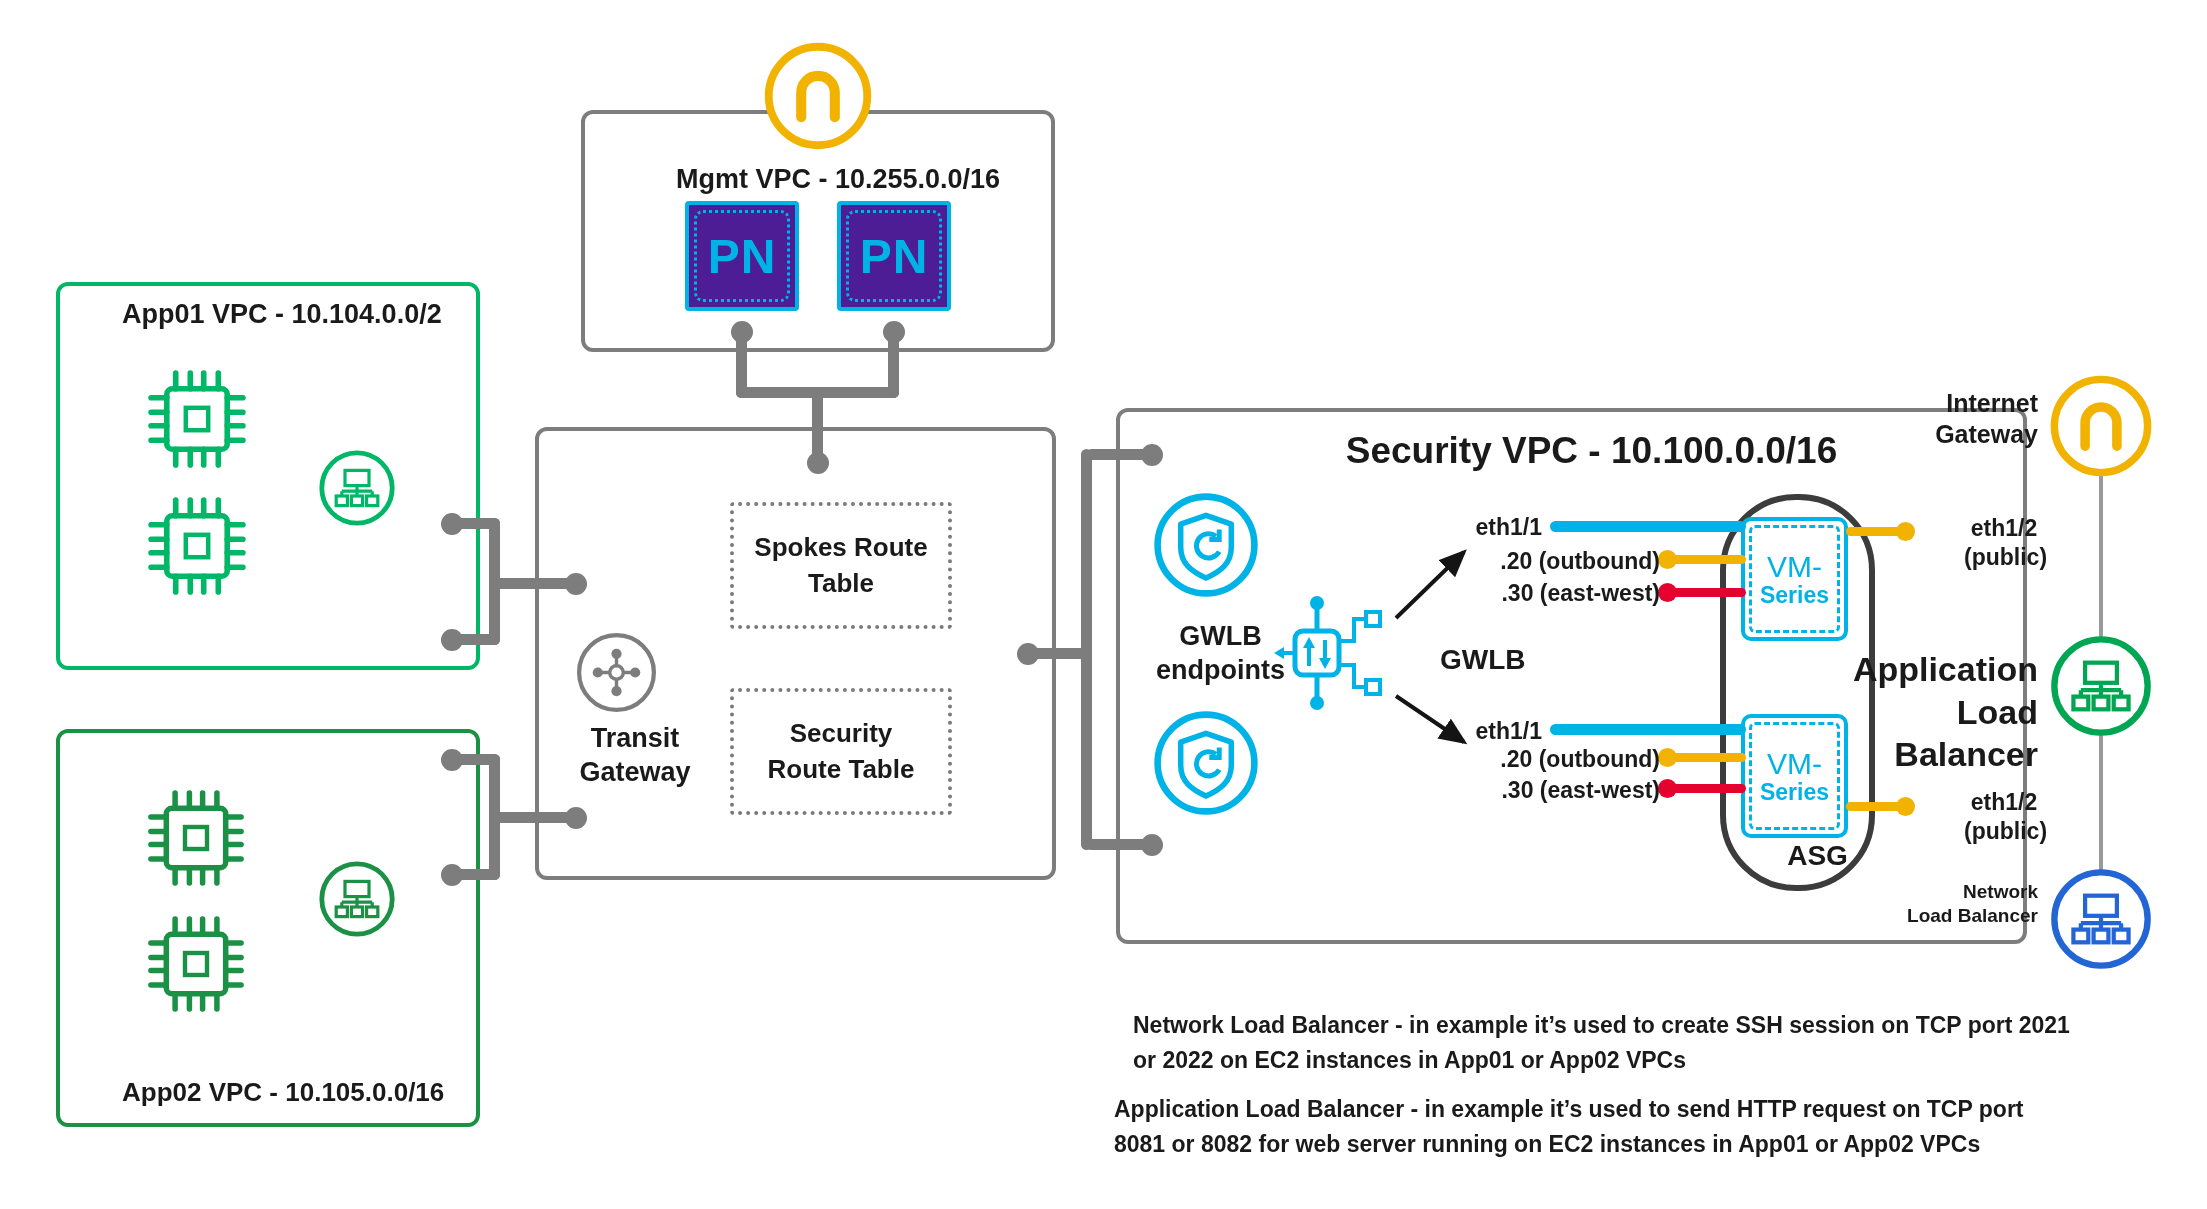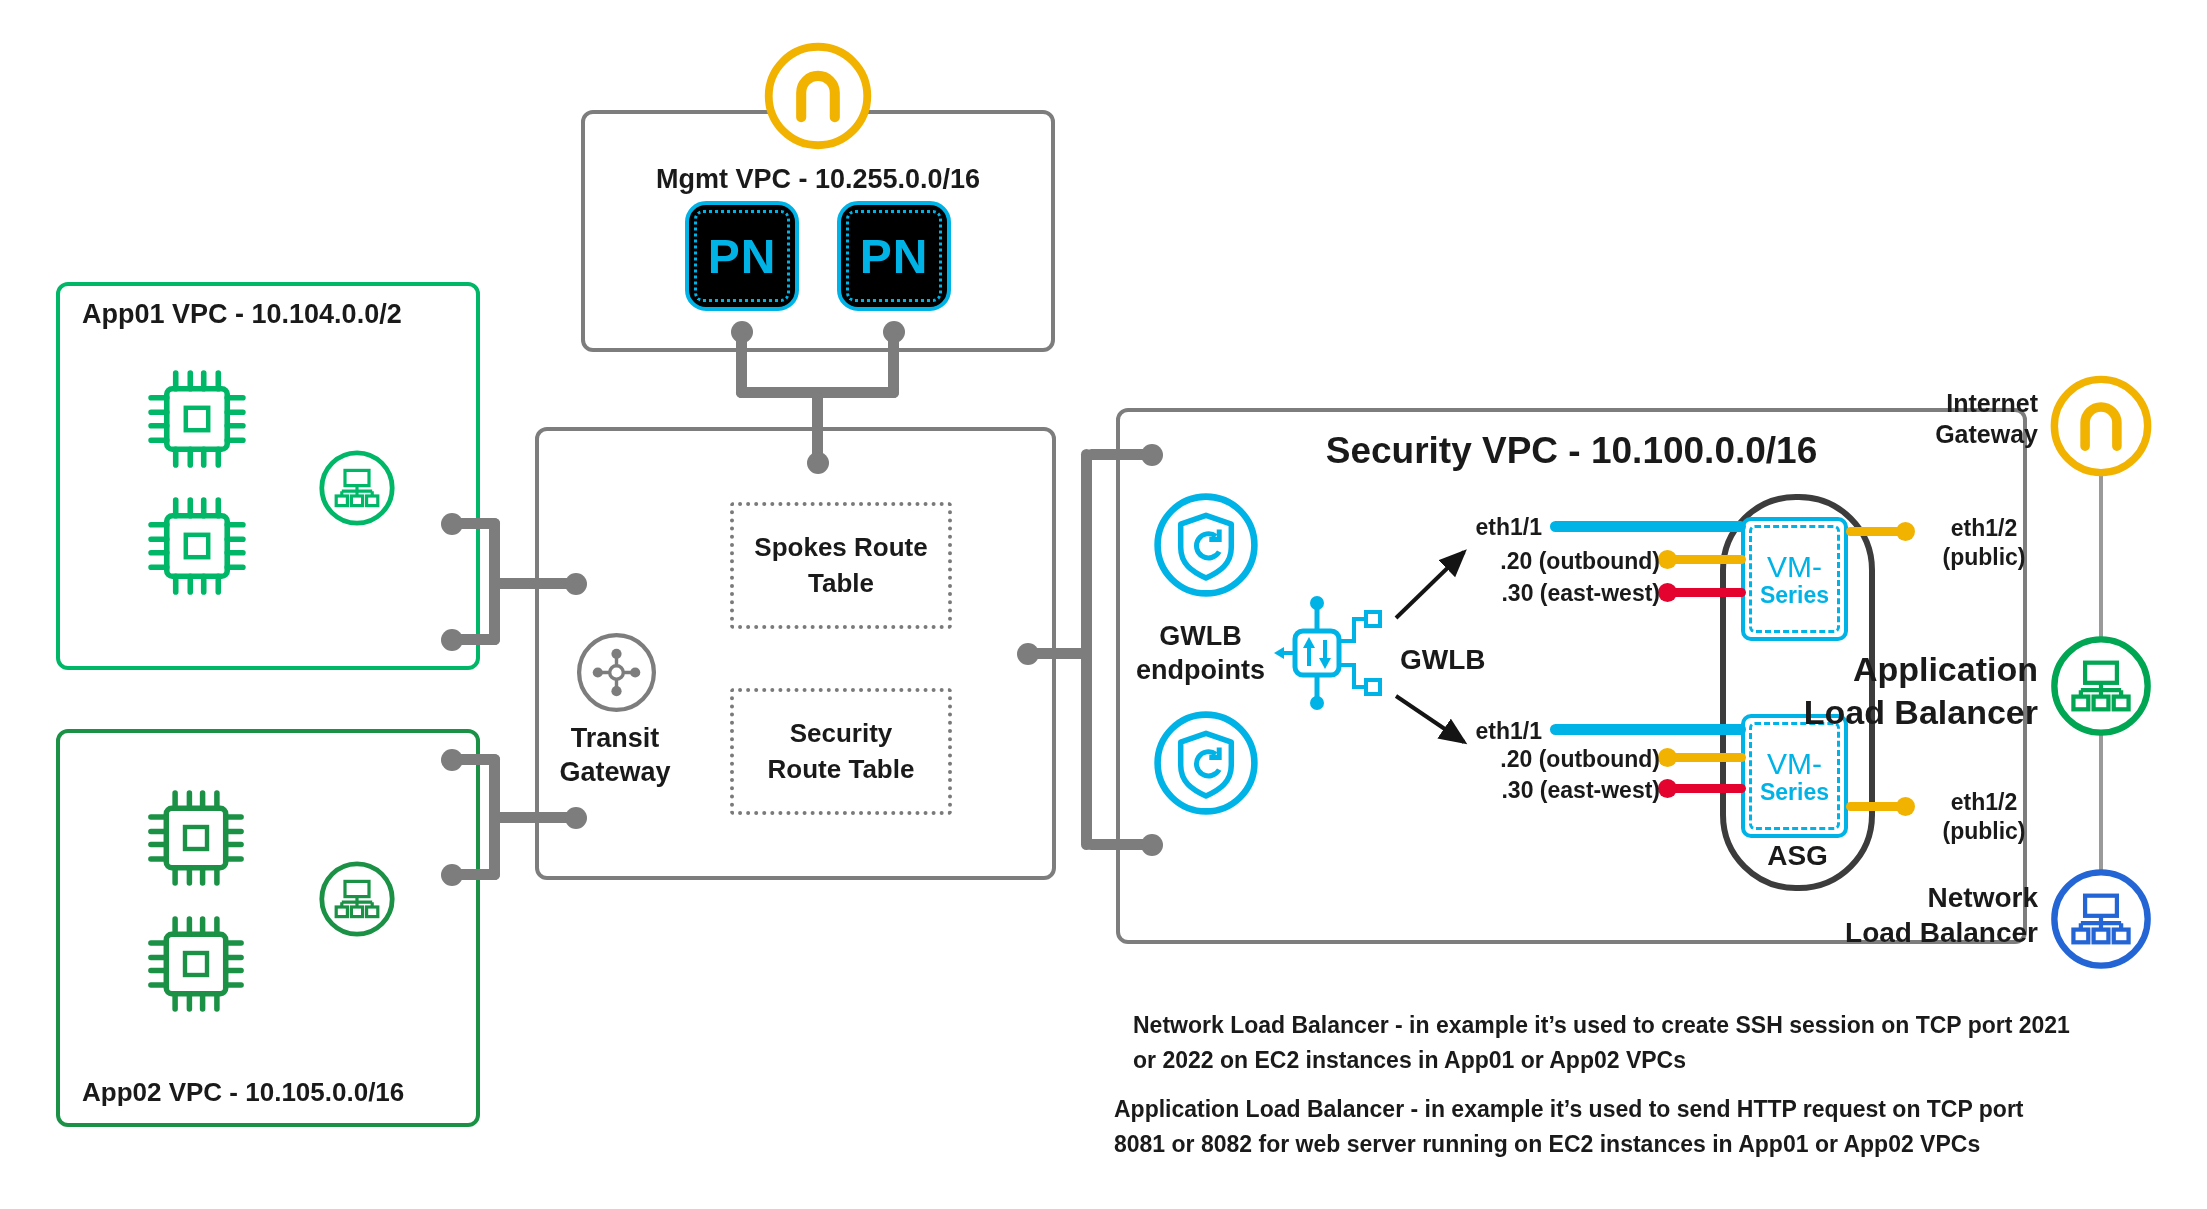--- a/index.html
+++ b/index.html
@@ -8,21 +8,21 @@
     width:2207px; height:1209px; position:relative; overflow:hidden;
     font-family:"Liberation Sans", sans-serif;
     color:var(--ink, #1a1a1a);
   }
   .abs { position:absolute; }
   
   .box { position:absolute; background:#fff; border:4px solid var(--box-gray,#7d7d7d); border-radius:12px; }
   .b-app1 { border-color:var(--app01-green,#00b767); }
   .b-app2 { border-color:var(--app02-green,#1a9145); }
   
-  .lbl { position:absolute; font-weight:700; color:var(--ink,#1a1a1a); line-height:1.25; }
+  .lbl { position:absolute; font-weight:700; color:var(--ink,#1a1a1a); line-height:1.25;padding-left:40px; }
   .pre { white-space:pre-line; }
   .ctr { text-align:center; }
   .rt  { text-align:right; }
   
   .seg { position:absolute; background:var(--line-gray,#7d7d7d); border-radius:6px; }
   .cdot { position:absolute; width:22px; height:22px; border-radius:50%; background:var(--line-gray,#7d7d7d); }
   .ydot { position:absolute; width:19px; height:19px; border-radius:50%; background:var(--yellow,#f2b200); }
   .rdot { position:absolute; width:19px; height:19px; border-radius:50%; background:var(--red,#e4032e); }
   .cy  { background:var(--cyan,#00b3e6); }
   .yl  { background:var(--yellow,#f2b200); }
@@ -38,21 +38,21 @@
   .c-alb { color:var(--alb-green,#00a651); }
   .c-nlb { color:var(--nlb-blue,#2465d6); }
   
   .rtable {
     position:absolute; border:4px dotted #7a7a7a; border-radius:4px;
     display:flex; align-items:center; justify-content:center;
     text-align:center; font-weight:700; font-size:26px; line-height:1.35;
     white-space:pre-line; background:#fff;
   }
   
-  .pnbox { position:absolute; border:4px solid var(--cyan,#00b3e6); border-radius:21px; background:#000000;
+  .pnbox { position:absolute; border:4px solid var(--cyan,#00b3e6); border-radius:4px; background:#4c1d95;
            display:flex; align-items:center; justify-content:center; }
   .pnbox::before { content:""; position:absolute; inset:5px; border:3px dotted var(--cyan,#00b3e6); border-radius:9px; }
   .pn-text { font-size:48px; font-weight:700; color:var(--cyan,#00b3e6); letter-spacing:1px; }
   
   .vmbox { position:absolute; border:4px solid var(--cyan,#00b3e6); border-radius:10px; background:#fff;
            display:flex; flex-direction:column; align-items:center; justify-content:center; }
   .vmbox::before { content:""; position:absolute; inset:4px; border:3px dashed var(--cyan,#00b3e6); border-radius:6px; }
   .vm-top { font-size:30px; font-weight:400; color:var(--cyan,#00b3e6); line-height:1.05; }
   .vm-bottom { font-size:23px; font-weight:700; color:var(--cyan,#00b3e6); line-height:1.05; }
   
@@ -343,19 +343,19 @@
     <circle cx="50" cy="50" r="44" fill="#fff" stroke="currentColor" stroke-width="6"></circle>
     <g stroke="currentColor" stroke-width="4" fill="none">
       <rect x="35" y="28" width="30" height="19"></rect>
       <path d="M50 47v7M31 54h38M31 54v6M50 54v6M69 54v6"></path>
       <rect x="24" y="60" width="14" height="12"></rect>
         <rect x="43" y="60" width="14" height="12"></rect>
         <rect x="62" y="60" width="14" height="12"></rect>
     </g>
   </svg>
 </div>
-<div class="lbl rt pre" style="left:1800px;top:880px;width:238px;font-size:28px">Network
+<div class="lbl rt pre" style="left:1800px;top:880px;width:238px;font-size:19px">Network
 Load Balancer</div>
 
 <div class="note" style="left:1133px;top:1008px;width:980px">Network Load Balancer - in example it’s used to create SSH session on TCP port 2021
 or 2022 on EC2 instances in App01 or App02 VPCs</div>
 <div class="note" style="left:1114px;top:1092px;width:980px">Application Load Balancer - in example it’s used to send HTTP request on TCP port
 8081 or 8082 for web server running on EC2 instances in App01 or App02 VPCs</div>
 
 </body></html>

